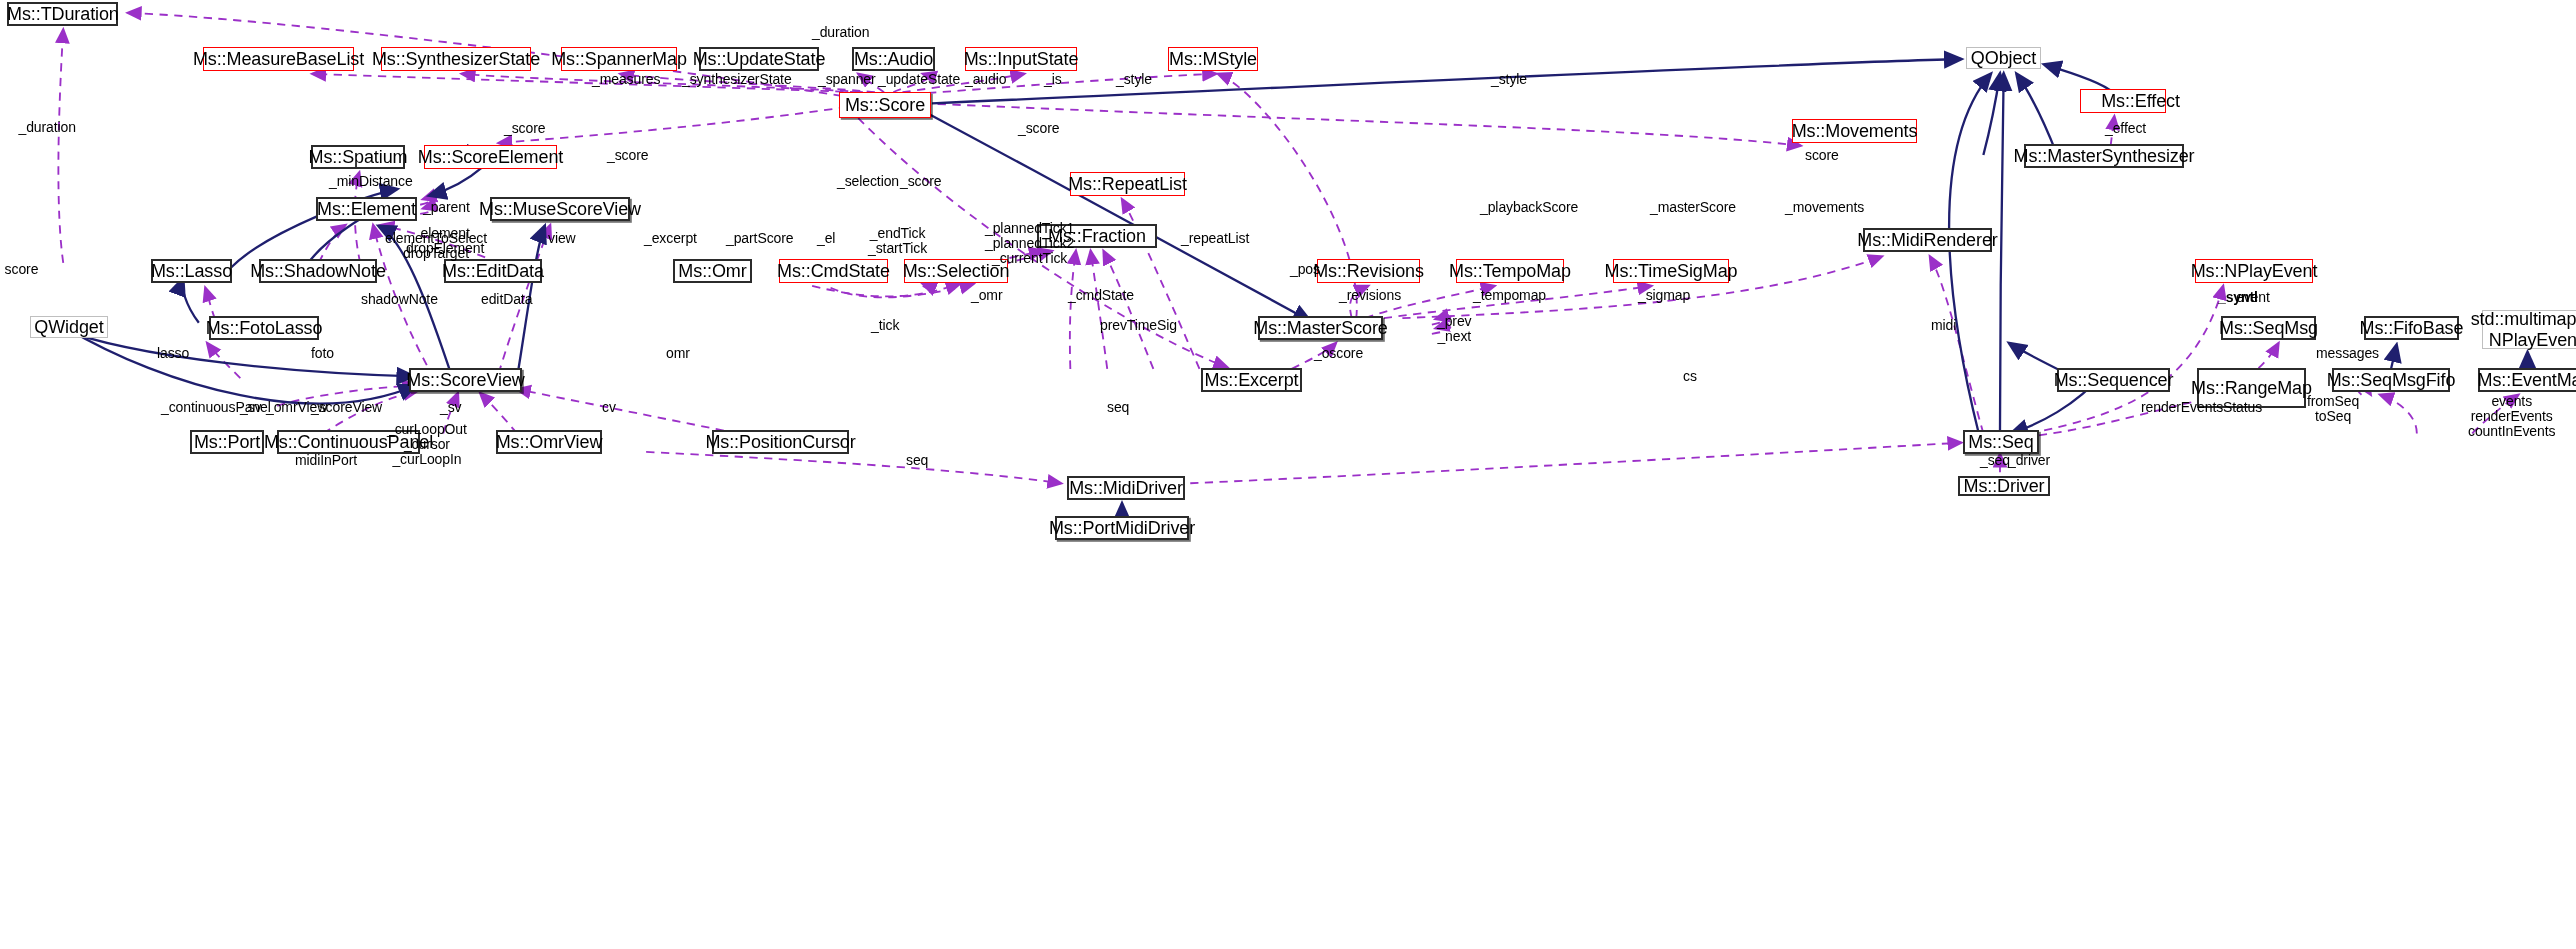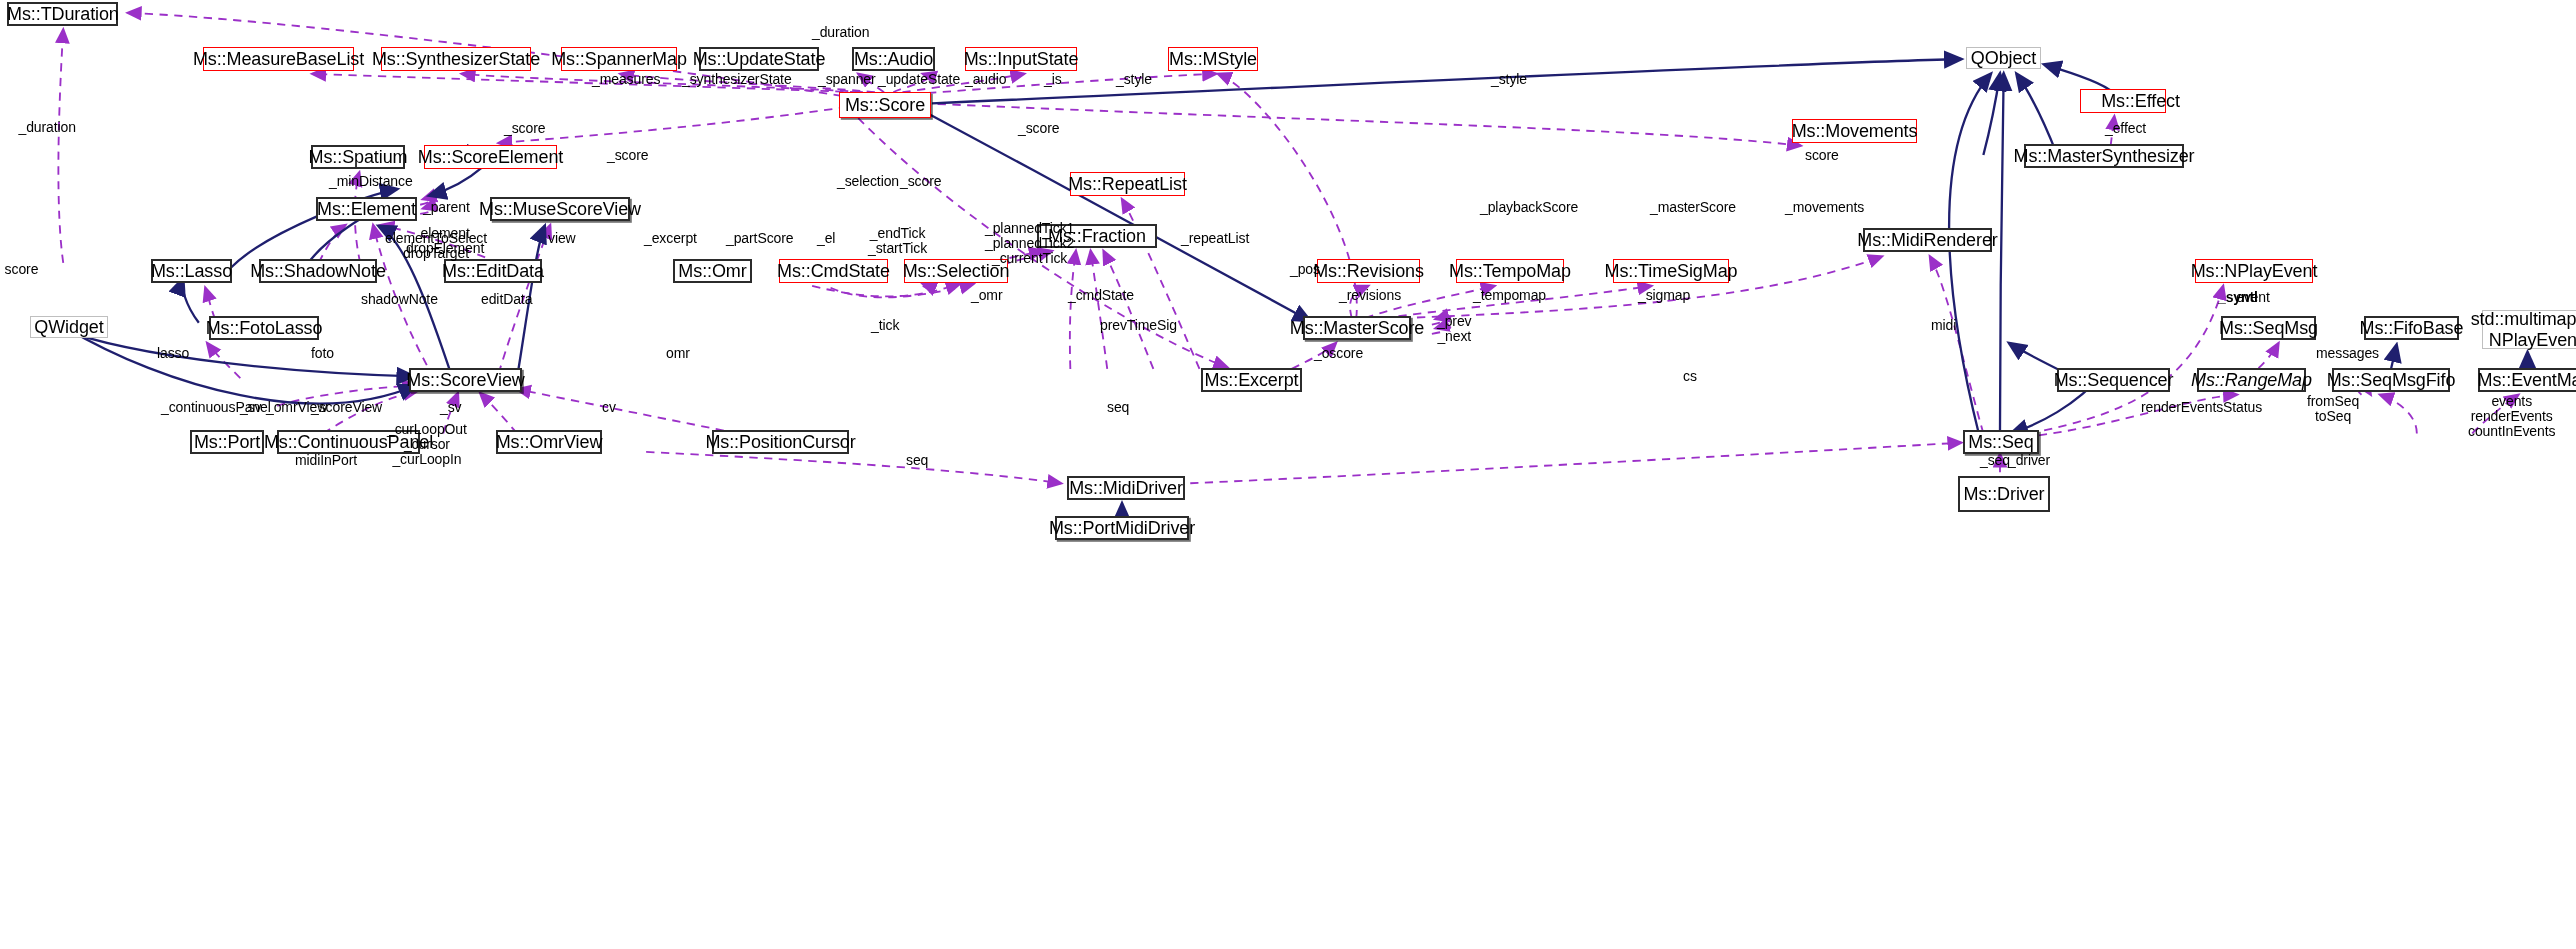--- a/index.html
+++ b/index.html
@@ -192,38 +192,38 @@
     <div class="node thick" style="left: 444px; top: 259px; width: 98px; height: 24px;">Ms::EditData</div>
     <div class="node red" style="left: 1317px; top: 259px; width: 103px; height: 24px;">Ms::Revisions</div>
     <div class="node red" style="left: 1456px; top: 259px; width: 108px; height: 24px;">Ms::TempoMap</div>
     <div class="node red" style="left: 1613px; top: 259px; width: 116px; height: 24px;">Ms::TimeSigMap</div>
     <div class="node red" style="left: 2195px; top: 259px; width: 118px; height: 24px;">Ms::NPlayEvent</div>
     <div class="node thick" style="left: 673px; top: 259px; width: 79px; height: 24px;">Ms::Omr</div>
     <div class="node red" style="left: 779px; top: 259px; width: 109px; height: 24px;">Ms::CmdState</div>
     <div class="node red" style="left: 904px; top: 259px; width: 104px; height: 24px;">Ms::Selection</div>
     <div class="node grey" style="left: 30px; top: 316px; width: 78px; height: 22px;">QWidget</div>
     <div class="node thick" style="left: 209px; top: 316px; width: 110px; height: 24px;">Ms::FotoLasso</div>
-    <div class="node thick shadow" style="left: 1303px; top: 316px; width: 108px; height: 24px;">Ms::MasterScore</div>
+    <div class="node thick shadow" style="left: 1258px; top: 316px; width: 125px; height: 24px;">Ms::MasterScore</div>
     <div class="node thick" style="left: 2221px; top: 316px; width: 95px; height: 24px;">Ms::SeqMsg</div>
     <div class="node thick" style="left: 2364px; top: 316px; width: 95px; height: 24px;">Ms::FifoBase</div>
     <div class="node grey" style="left: 2482px; top: 310px; width: 122px; height: 39px;">std::multimap&lt; int,
 NPlayEvent &gt;</div>
     <div class="node thick shadow" style="left: 409px; top: 368px; width: 113px; height: 24px;">Ms::ScoreView</div>
     <div class="node thick" style="left: 1201px; top: 368px; width: 101px; height: 24px;">Ms::Excerpt</div>
     <div class="node thick" style="left: 2057px; top: 368px; width: 113px; height: 24px;">Ms::Sequencer</div>
-    <div class="node thick" style="left: 2197px; top: 368px; width: 109px; height: 24px; font-style: italic;">Ms::RangeMap</div>
+    <div class="node thick" style="left: 2197px; top: 368px; width: 109px; height: 40px;">Ms::RangeMap</div>
     <div class="node thick" style="left: 2332px; top: 368px; width: 118px; height: 24px;">Ms::SeqMsgFifo</div>
     <div class="node thick" style="left: 2478px; top: 368px; width: 113px; height: 24px;">Ms::EventMap</div>
     <div class="node thick" style="left: 190px; top: 430px; width: 74px; height: 24px;">Ms::Port</div>
     <div class="node thick" style="left: 277px; top: 430px; width: 143px; height: 24px;">Ms::ContinuousPanel</div>
     <div class="node thick" style="left: 496px; top: 430px; width: 106px; height: 24px;">Ms::OmrView</div>
     <div class="node thick" style="left: 712px; top: 430px; width: 137px; height: 24px;">Ms::PositionCursor</div>
     <div class="node thick shadow" style="left: 1963px; top: 430px; width: 76px; height: 24px;">Ms::Seq</div>
     <div class="node thick" style="left: 1067px; top: 476px; width: 118px; height: 24px;">Ms::MidiDriver</div>
-    <div class="node thick" style="left: 1958px; top: 476px; width: 92px; height: 36px;">Ms::Driver</div>
+    <div class="node thick" style="left: 1958px; top: 476px; width: 92px; height: 20px;">Ms::Driver</div>
     <div class="node thick shadow" style="left: 1055px; top: 516px; width: 134px; height: 24px;">Ms::PortMidiDriver</div>
     <div class="elabel" style="left: 812px; top: 25px;">_duration</div>
     <div class="elabel" style="left: 18.5px; top: 120px;">_duration</div>
     <div class="elabel" style="left: 592px; top: 72px;">_measures</div>
     <div class="elabel" style="left: 682px; top: 72px;">_synthesizerState</div>
     <div class="elabel" style="left: 818px; top: 72px;">_spanner</div>
     <div class="elabel" style="left: 878px; top: 72px;">_updateState</div>
     <div class="elabel" style="left: 965px; top: 72px;">_audio</div>
     <div class="elabel" style="left: 1044px; top: 72px;">_is</div>
     <div class="elabel" style="left: 1116px; top: 72px;">_style</div>

